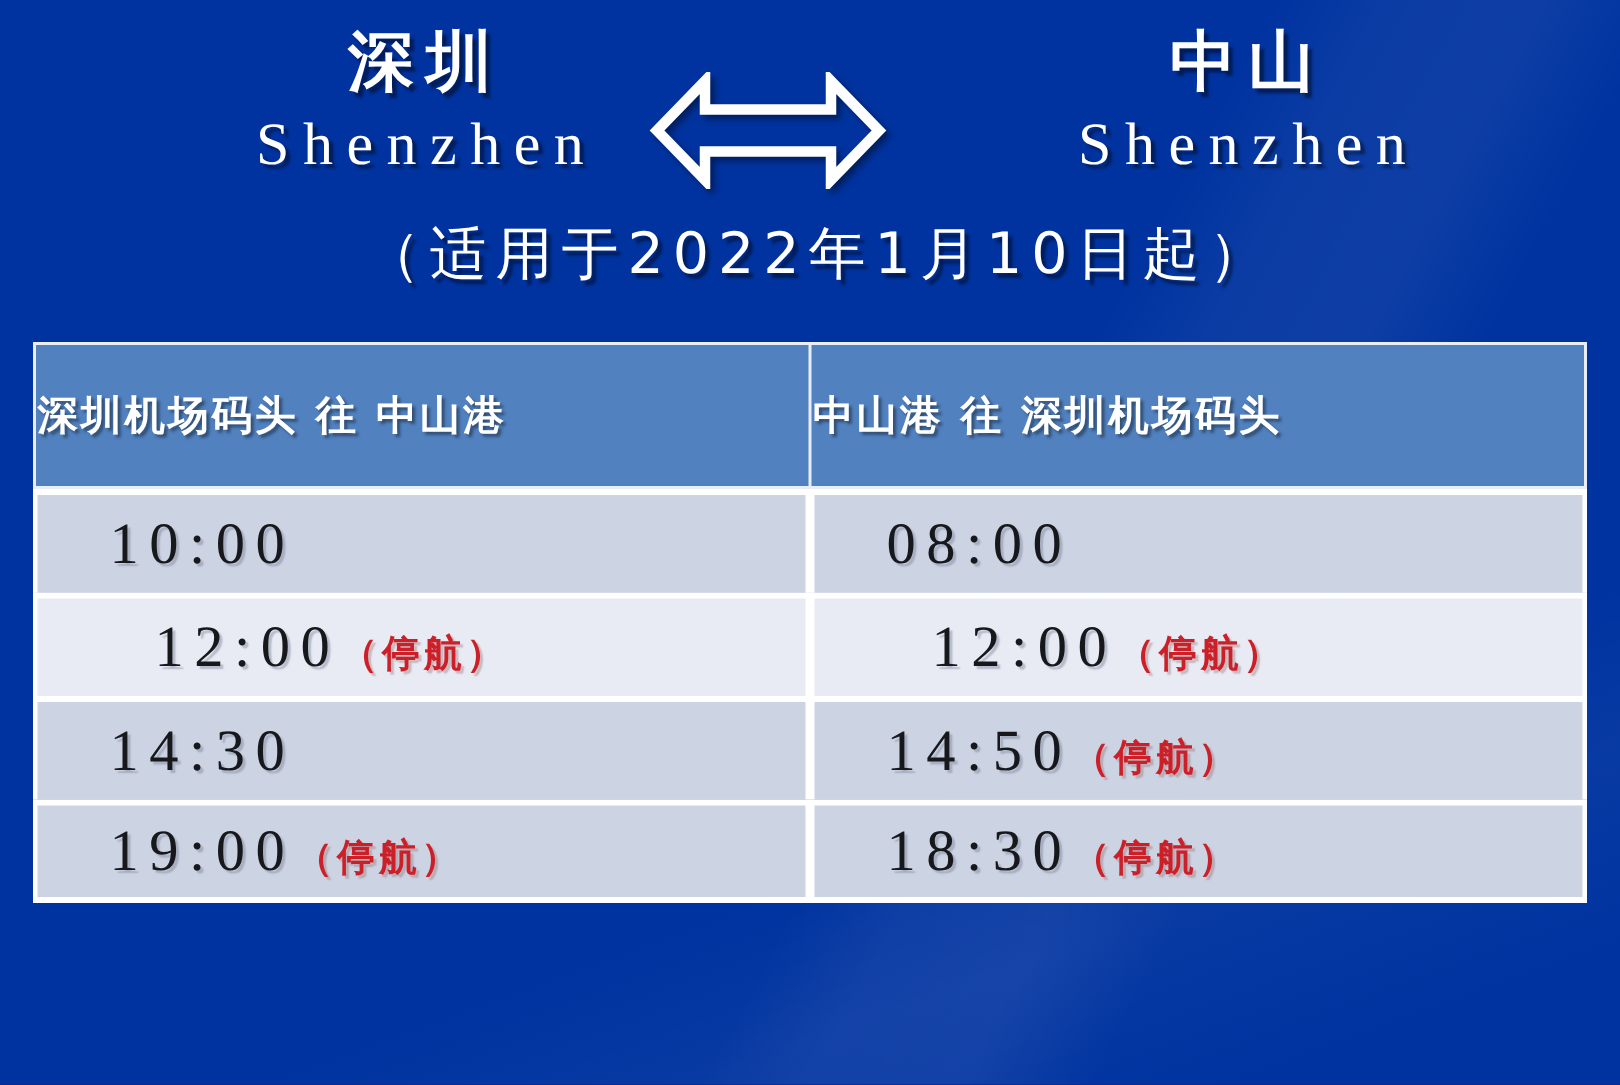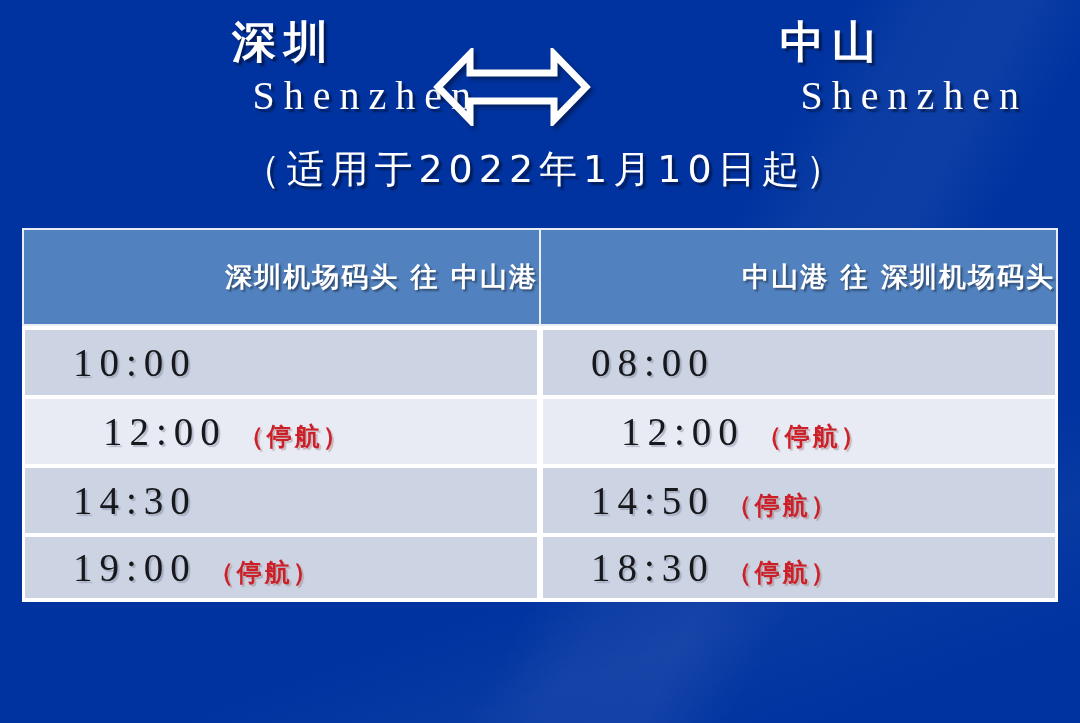--- a/index.html
+++ b/index.html
@@ -70,21 +70,20 @@
     padding-left: 8px;
   }
   .en-city {
     display: block;
     font-size: 40px;
     line-height: 56px;
     letter-spacing: 9px;
     font-weight: 400;
     font-family: "Liberation Serif", "DejaVu Serif", serif;
     padding-left: 9px;
-    text-align: right;
   }
 
   .arrow-wrap {
     position: absolute;
     left: 432px;
     top: 32px;
     width: 160px;
     height: 78px;
   }
   .arrow-wrap svg {
@@ -124,21 +123,21 @@
     box-sizing: border-box;
   }
 
   .head-row .col-cell {
     height: 98px;
     background: #5181bf;
     border: 2px solid #e9eef6;
     color: #ffffff;
     font-size: 27px;
     letter-spacing: 2px;
-    text-align: right;
+    text-align: left;
     vertical-align: middle;
     font-family: "DejaVu Sans", "Liberation Sans", sans-serif;
     text-shadow: 2px 2px 2px rgba(0,0,0,0.40);
   }
   .head-row .col-cell.left-col  { border-right-width: 1px; }
   .head-row .col-cell.right-col { border-left-width: 1px; }
 
   .data-row .col-cell {
     height: 69px;
     vertical-align: middle;
@@ -159,21 +158,20 @@
     color: #17181c;
     font-size: 39px;
     letter-spacing: 7px;
     font-family: "Liberation Serif", "DejaVu Serif", serif;
     text-shadow: 2px 2px 1px rgba(120,128,150,0.45);
   }
   .note {
     color: #cc1f28;
     font-size: 25px;
     letter-spacing: 3px;
-    margin-left: 12px;
     font-weight: bold;
     font-family: "DejaVu Sans", "Liberation Sans", sans-serif;
     text-shadow: 2px 2px 1px rgba(150,110,110,0.40);
   }
   .note:empty { display: none; }
 </style>
 </head>
 <body>
 
 <div id="poster">

